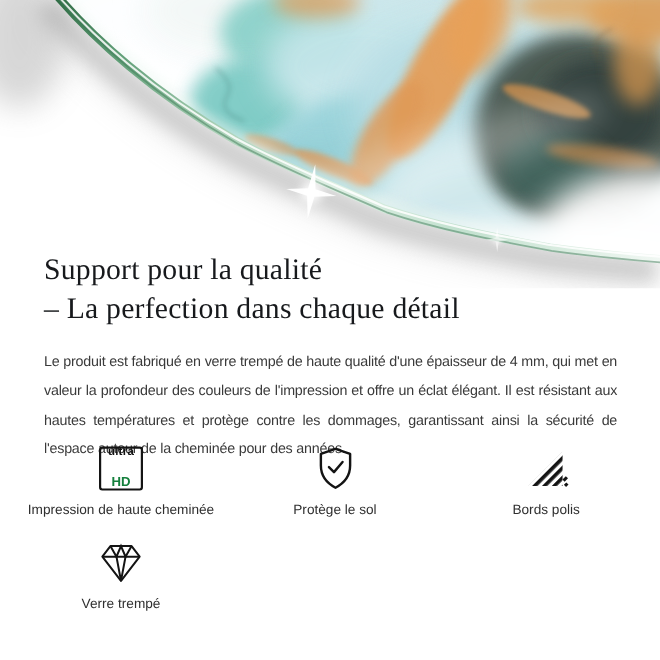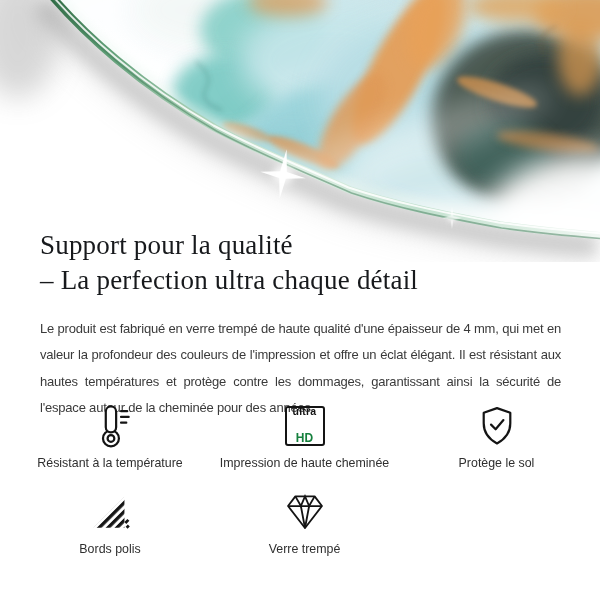--- a/index.html
+++ b/index.html
@@ -126,42 +126,27 @@
   </g>
   <g opacity="0.65">
     <circle cx="452" cy="218" r="4" fill="#ffffff" filter="url(#fb2)"></circle>
     <path d="M452,207 L453.4,216.6 L462,218 L453.4,219.4 L452,229 L450.6,219.4 L442,218 L450.6,216.6 Z" fill="#ffffff"></path>
   </g>
 </svg>
 </div>
 
 <h1 class="title" style="margin:0;font-weight:400;">
   <span>Support pour la qualité</span><br>
-  <span>– La perfection ultra chaque détail</span>
+  <span>– La perfection dans chaque détail</span>
 </h1>
 
 <p class="desc" style="margin:0;">Le produit est fabriqué en verre trempé de haute qualité d'une épaisseur de 4 mm, qui met en valeur la profondeur des couleurs de l'impression et offre un éclat élégant. Il est résistant aux hautes températures et protège contre les dommages, garantissant ainsi la sécurité de l'espace autour de la cheminée pour des années.</p>
 
 <div class="features">
 
-  <div class="feature">
-    <div class="icon-box">
-      <svg width="46" height="46" viewBox="0 0 48 48" fill="none" stroke="#141414" stroke-width="2.3">
-        <circle cx="25" cy="37" r="8.3"></circle>
-        <rect x="19.6" y="3.6" width="10.8" height="27" rx="5.4" fill="#ffffff"></rect>
-        <circle cx="25" cy="37" r="3.5"></circle>
-        <g stroke-linecap="round">
-          <line x1="35.5" y1="8.5" x2="42" y2="8.5"></line>
-          <line x1="35.5" y1="14.5" x2="43.5" y2="14.5"></line>
-          <line x1="35.5" y1="20.5" x2="41" y2="20.5"></line>
-        </g>
-      </svg>
-    </div>
-    <div class="feature-label">Résistant à la température</div>
-  </div>
 
   <div class="feature">
     <div class="icon-box">
       <div class="uhd-box">
         <div class="uhd-top">ultra</div>
         <div class="uhd-bottom">HD</div>
       </div>
     </div>
     <div class="feature-label">Impression de haute cheminée</div>
   </div>

